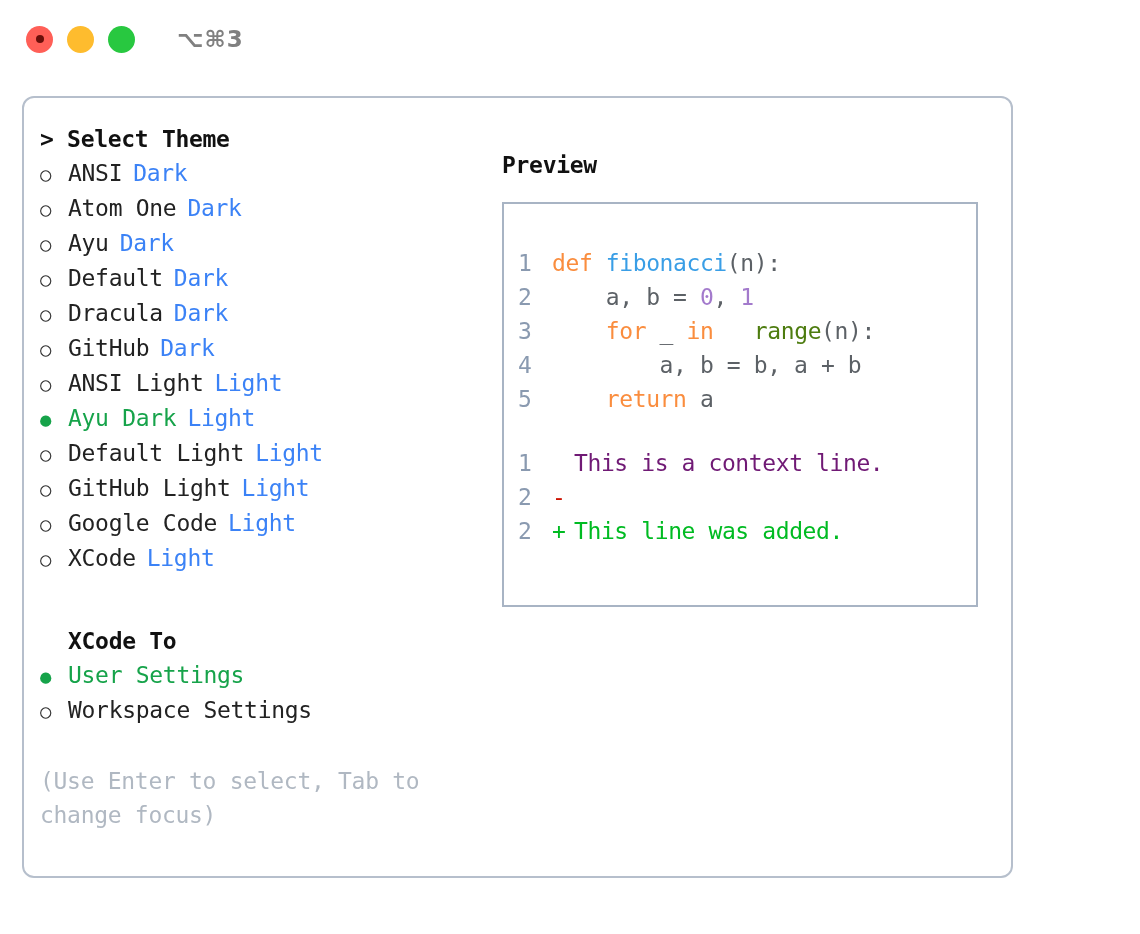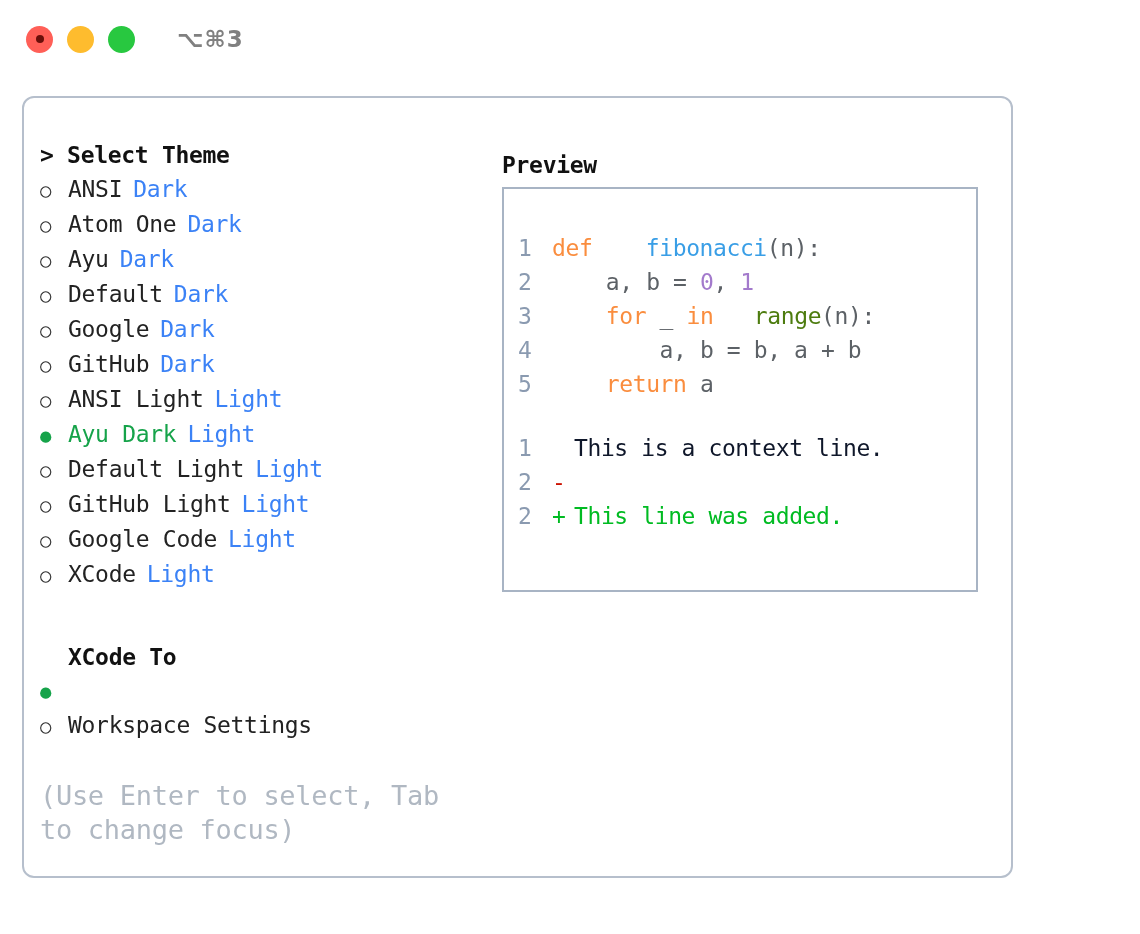--- a/index.html
+++ b/index.html
@@ -80,21 +80,21 @@
     background: #ffffff;
   }
   .card-inner {
     position: absolute;
     left: 0; top: 0;
     width: 100%; height: 100%;
     display: flex;
   }
   .left-pane {
     width: 470px;
-    padding: 40px 0 0 16px;
+    padding: 24px 0 0 16px;
     box-sizing: border-box;
   }
   .right-pane {
     flex: 1;
     padding: 50px 0 0 8px;
     box-sizing: border-box;
   }
 
   
   .section-header {
@@ -127,35 +127,35 @@
   .opt-row.selected .opt-label { color: #16a34a; }
   .opt-variant {
     color: #3b82f6;
     padding-left: 11px;
   }
 
   .spacer-lg { height: 48px; }
   .spacer-md { height: 36px; }
 
   .hint {
-    font-size: 27px;
+    font-size: 23px;
     color: #b0b8c2;
     line-height: 34px;
     width: 400px;
     letter-spacing: -0.3px;
   }
 
   
   .preview-title {
     font-size: 23px;
     font-weight: 700;
     color: #111111;
     line-height: 34px;
     letter-spacing: -0.3px;
-    margin-bottom: 5px;
+    margin-bottom: 20px;
   }
   .preview-box {
     width: 476px;
     height: 405px;
     border: 2px solid #a8b4c4;
     box-sizing: border-box;
     background: #ffffff;
     padding: 42px 0 0 14px;
   }
   .code-line, .diff-line {
@@ -167,32 +167,32 @@
     letter-spacing: -0.4px;
   }
   .gutter {
     width: 34px;
     flex: 0 0 34px;
     color: #8a9ab0;
     text-align: left;
   }
   .code-text { color: #5c6166; }
   .tok-kw   { color: #fa8d3e; }
-  .tok-fn   { color: #399ee6; margin-left: 40px; }
+  .tok-fn   { color: #399ee6; }
   .tok-num  { color: #a37acc; }
   .tok-bi   { color: #4d7c0f; margin-left: 27px; }
   .tok-pl   { color: #5c6166; }
 
   .diff-gap { height: 30px; }
   .diff-mark {
     width: 22px;
     flex: 0 0 22px;
     text-align: left;
   }
-  .diff-ctx  { color: #0f172a; }
+  .diff-ctx  { color: #701a75; }
   .diff-del  { color: #cc1100; }
   .diff-add  { color: #00bb22; }
 </style>
 </head>
 <body>
 
 <div class="screen">
 
   <div class="titlebar">
     <div class="dots">
@@ -208,36 +208,36 @@
 
       <div class="left-pane">
 
         <div class="section-header">&gt; Select Theme</div>
 
         <div id="theme-list">
             <div class="opt-row"><span class="bullet">○</span><span class="opt-label">ANSI</span><span class="opt-variant">Dark</span></div>
             <div class="opt-row"><span class="bullet">○</span><span class="opt-label">Atom One</span><span class="opt-variant">Dark</span></div>
             <div class="opt-row"><span class="bullet">○</span><span class="opt-label">Ayu</span><span class="opt-variant">Dark</span></div>
             <div class="opt-row"><span class="bullet">○</span><span class="opt-label">Default</span><span class="opt-variant">Dark</span></div>
-            <div class="opt-row"><span class="bullet">○</span><span class="opt-label">Google</span><span class="opt-variant">Dark</span></div>
+            <div class="opt-row"><span class="bullet">○</span><span class="opt-label">Dracula</span><span class="opt-variant">Dark</span></div>
             <div class="opt-row"><span class="bullet">○</span><span class="opt-label">GitHub</span><span class="opt-variant">Dark</span></div>
             <div class="opt-row"><span class="bullet">○</span><span class="opt-label">ANSI Light</span><span class="opt-variant">Light</span></div>
             <div class="opt-row selected"><span class="bullet sel">●</span><span class="opt-label">Ayu Dark</span><span class="opt-variant">Light</span></div>
             <div class="opt-row"><span class="bullet">○</span><span class="opt-label">Default Light</span><span class="opt-variant">Light</span></div>
             <div class="opt-row"><span class="bullet">○</span><span class="opt-label">GitHub Light</span><span class="opt-variant">Light</span></div>
             <div class="opt-row"><span class="bullet">○</span><span class="opt-label">Google Code</span><span class="opt-variant">Light</span></div>
             <div class="opt-row"><span class="bullet">○</span><span class="opt-label">XCode</span><span class="opt-variant">Light</span></div>
           </div>
 
         <div class="spacer-lg"></div>
 
         <div class="section-header indent">XCode To</div>
 
         <div id="apply-list">
-            <div class="opt-row selected"><span class="bullet sel">●</span></div>
+            <div class="opt-row selected"><span class="bullet sel">●</span><span class="opt-label">User Settings</span></div>
             <div class="opt-row"><span class="bullet">○</span><span class="opt-label">Workspace Settings</span></div>
           </div>
 
         <div class="spacer-md"></div>
 
         <div class="hint">(Use Enter to select, Tab to change focus)</div>
       </div>
 
       <div class="right-pane">
         <div class="preview-title">Preview</div>

